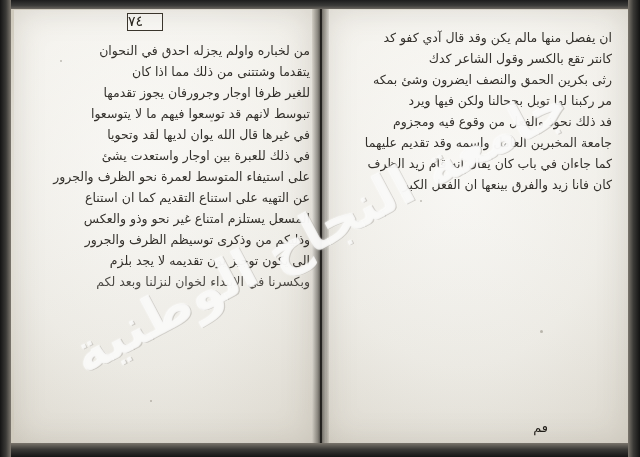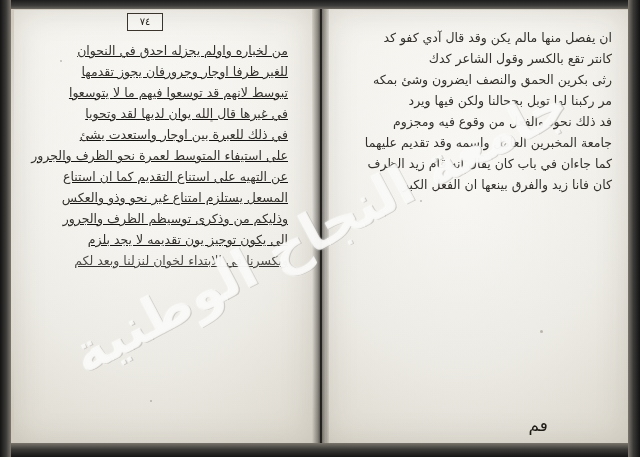--- a/index.html
+++ b/index.html
@@ -104,34 +104,33 @@
   
   .folio-number {
     position: absolute;
     left: 127px;
     top: 13px;
     width: 34px;
     height: 16px;
     border: 1px solid #3a352c;
     color: #2a261f;
     font-family: "DejaVu Sans", sans-serif;
-    font-size: 10px;
+    font-size: 14px;
     line-height: 15px;
-    text-align: center;
     background: rgba(255,255,255,0.25);
   }
 
   
   .catchword {
     position: absolute;
     right: 92px;
     bottom: 22px;
     color: #1f1c17;
     font-family: "DejaVu Sans", sans-serif;
-    font-size: 17px;
+    font-size: 13px;
     direction: rtl;
   }
 
   
   .watermark {
     position: absolute;
     left: 0;
     top: 0;
     width: 640px;
     height: 457px;
@@ -183,22 +182,23 @@
       <div class="line">ان يفصل منها مالم يكن وقد قال آدي كفو كد</div>
       <div class="line">كانتر تقع بالكسر وقول الشاعر كدك</div>
       <div class="line">رثى بكرين الحمق والنصف ايضرون وشئ بمكه</div>
       <div class="line">مر ركبنا لها توبل بجحالنا ولكن فيها ويرد</div>
       <div class="line">فد ذلك نحوذ والفعل من وقوع فيه ومجزوم</div>
       <div class="line">جامعة المخبرين العامل واسمه وقد تقديم عليهما</div>
       <div class="line">كما جاءان في باب كان يقال انه قام زيد الظرف</div>
       <div class="line">كان فانا زيد والفرق بينعها ان الفعل الكبر</div>
     </div>
 
-    <div class="textblock" style="left:26px; top:42px; width:262px;text-decoration:underline;">
+    <div class="textblock" style="left:48px; top:42px; width:262px;">
       <div class="line">من لخباره واولم يجزله احدق في النحوان</div>
+      <div class="line">يتقدما وشتتنى من ذلك مما اذا كان</div>
       <div class="line">للغير ظرفا اوجار وجرورفان يجوز تقدمها</div>
       <div class="line">تبوسط لانهم قد توسعوا فيهم ما لا يتوسعوا</div>
       <div class="line">في غيرها قال الله يوان لديها لقد وتحويا</div>
       <div class="line">في ذلك للعبرة بين اوجار واستعدت يشئ</div>
       <div class="line">على استيفاء المتوسط لعمرة نحو الظرف والجرور</div>
       <div class="line">عن التهيه على استناع التقديم كما ان استناع</div>
       <div class="line">المسعل يستلزم امتناع غير نحو وذو والعكس</div>
       <div class="line">وذليكم من وذكرى توسيظم الظرف والجرور</div>
       <div class="line">الى يكون توجيز يون تقديمه لا يجد بلزم</div>
       <div class="line thin">وبكسرنا في الابتداء لخوان لنزلنا وبعد لكم</div>

